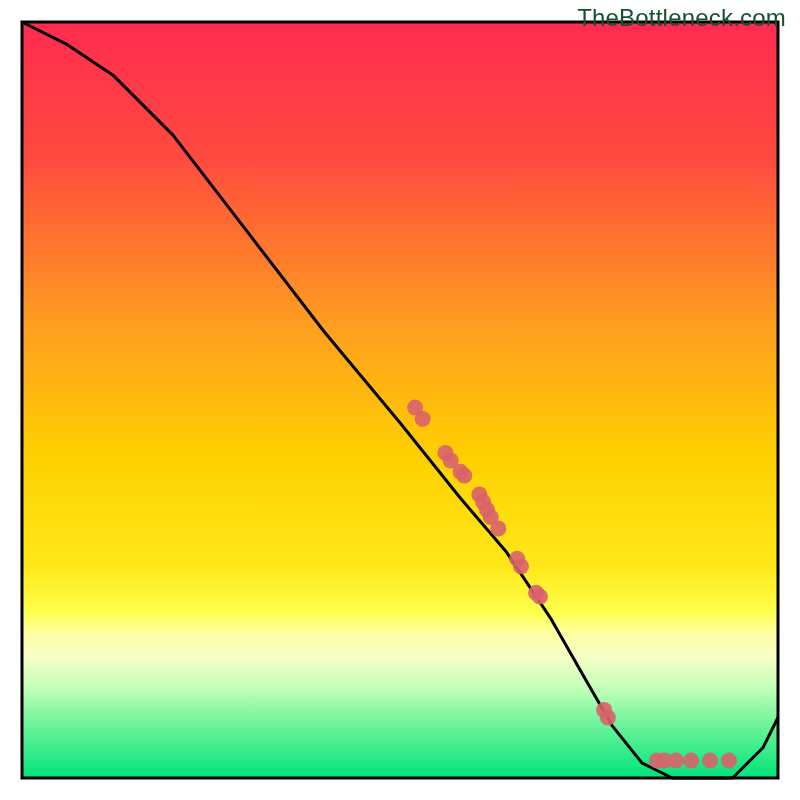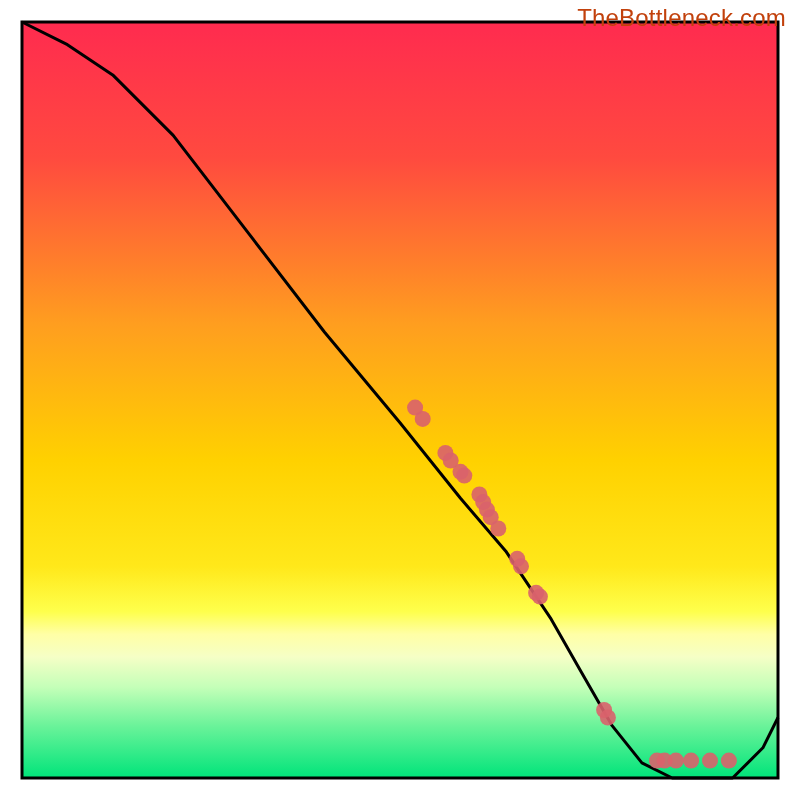--- a/index.html
+++ b/index.html
@@ -20,21 +20,21 @@
     top: 0;
     left: 0;
   }
   .attribution {
     position: absolute;
     top: 4px;
     right: 14px;
     font-family: Arial, Helvetica, sans-serif;
     font-size: 24px;
     font-weight: 500;
-    color: #c2410c;
+    color: #14532d;
     letter-spacing: 0.2px;
   }
 </style>
 </head>
 <body>
 
 <div class="stage">
   <svg id="chart-svg" width="800" height="800" viewBox="0 0 800 800">
     <defs>
       <linearGradient id="bg-grad" x1="0" y1="0" x2="0" y2="1">

